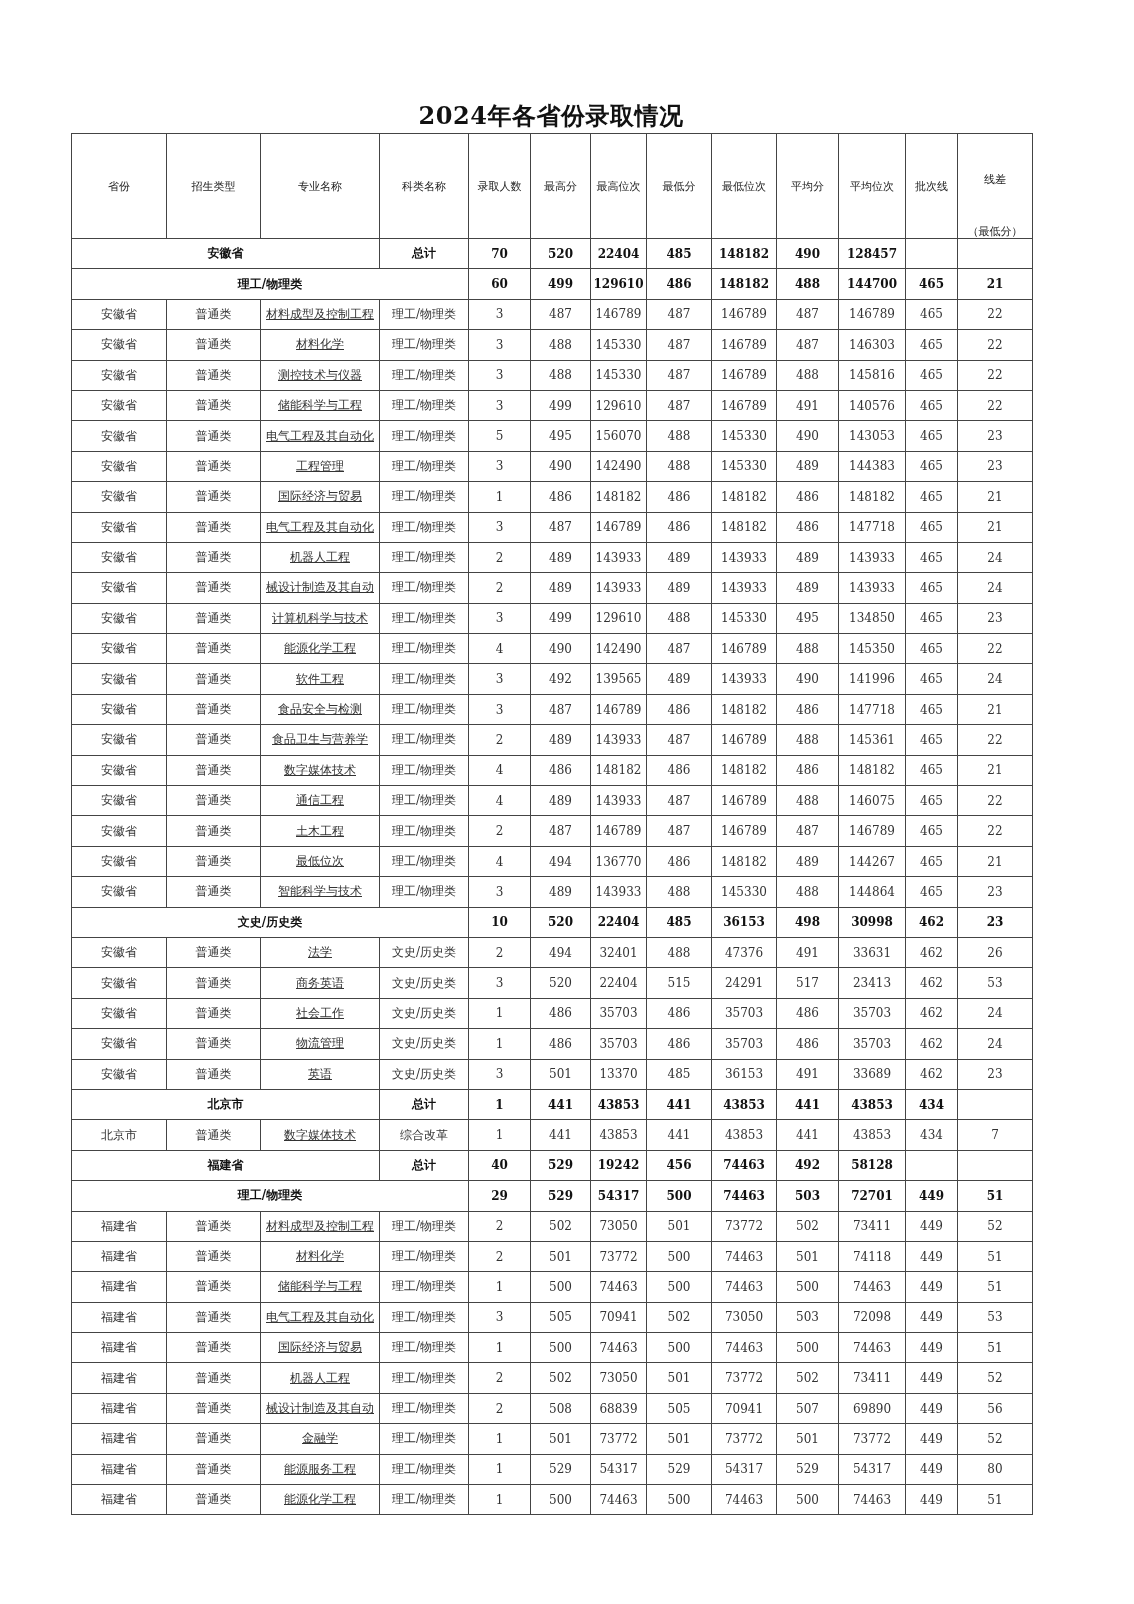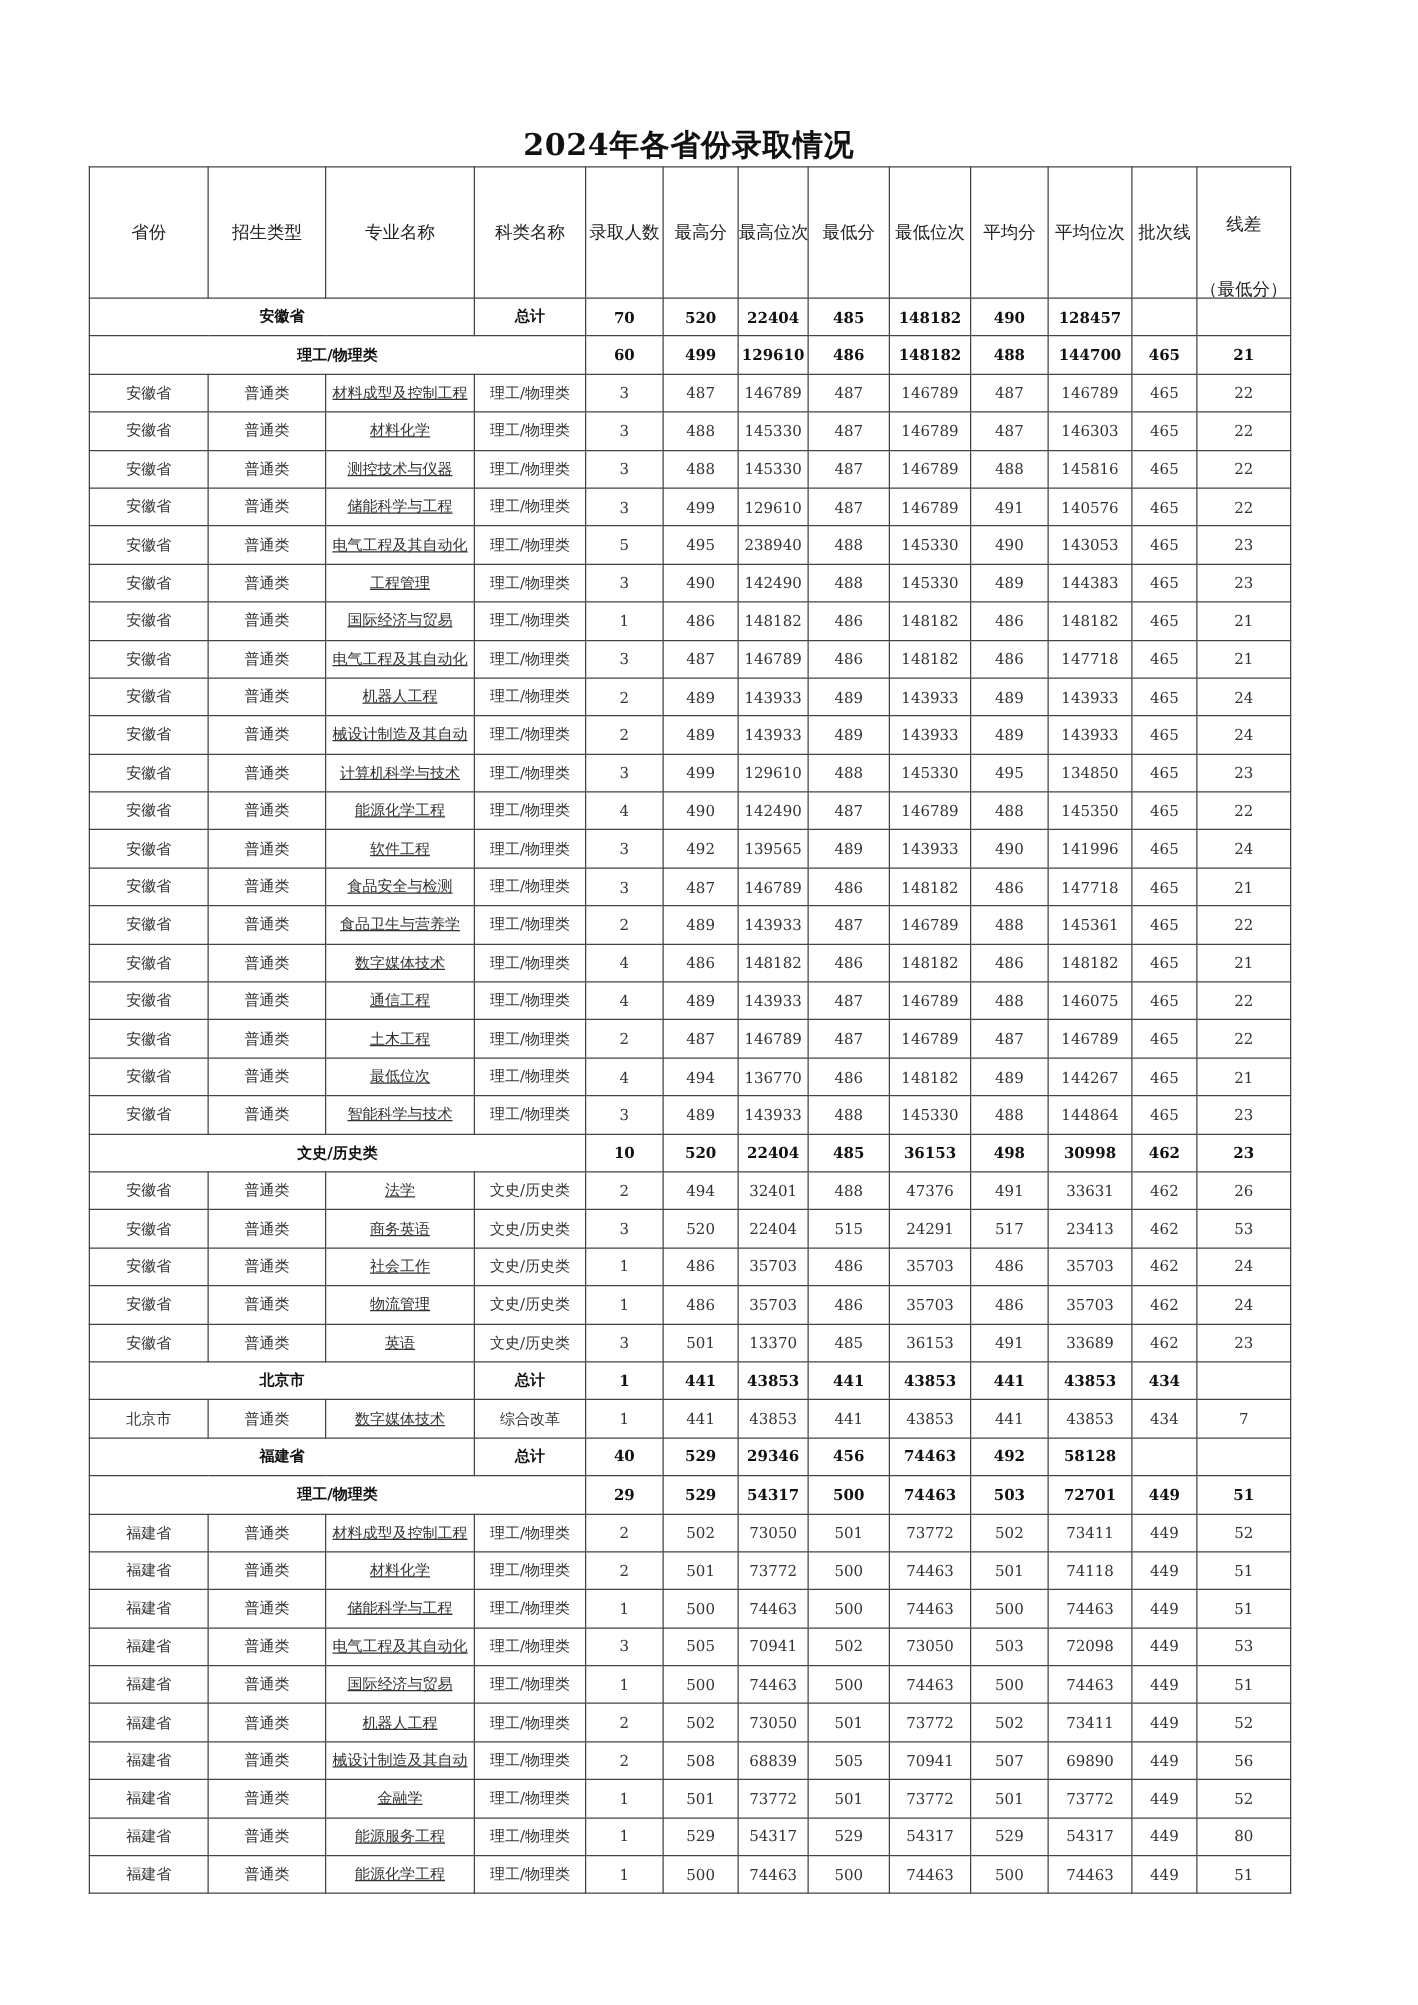--- a/index.html
+++ b/index.html
@@ -1,20 +1,20 @@
 <!DOCTYPE html>
 <html><head>
 <meta charset="utf-8">
 <style>
   html, body { margin:0; padding:0; background:#ffffff; }
   body { width:1134px; height:1604px; position:relative; font-family:"DejaVu Serif","Liberation Serif",serif; color:#222; }
   .title { position:absolute; top:100px; left:0; width:1102px; text-align:center; font-size:24px; font-weight:bold; color:#111; letter-spacing:0.5px; }
   table.adm { position:absolute; top:133px; left:71px; border-collapse:collapse; table-layout:fixed; width:961px; }
   table.adm td, table.adm th { border:1px solid #444; text-align:center; vertical-align:middle; padding:0; font-size:12px; height:29.4px; overflow:hidden; white-space:nowrap; color:#333; }
-  table.adm th { font-weight:normal; font-size:14px; height:31px; color:#222; }
+  table.adm th { font-weight:normal; font-size:11px; height:31px; color:#222; }
   table.adm th .sub { display:block; line-height:12px;margin-top:40px; }
   table.adm tr.sum td { font-weight:bold; color:#111; }
   td.major { font-size:12px; letter-spacing:0px;text-decoration:underline; }
 </style>
 </head>
 <body>
 
 <div class="title">2024年各省份录取情况</div>
 
 <table class="adm">
@@ -139,21 +139,21 @@
         <td>465</td>
         <td>22</td>
       </tr>
       <tr>
         <td>安徽省</td>
         <td>普通类</td>
         <td class="major">电气工程及其自动化</td>
         <td>理工/物理类</td>
         <td>5</td>
         <td>495</td>
-        <td>238940</td>
+        <td>156070</td>
         <td>488</td>
         <td>145330</td>
         <td>490</td>
         <td>143053</td>
         <td>465</td>
         <td>23</td>
       </tr>
       <tr>
         <td>安徽省</td>
         <td>普通类</td>
@@ -492,21 +492,21 @@
         <td>441</td>
         <td>43853</td>
         <td>434</td>
         <td>7</td>
       </tr>
       <tr class="sum">
         <td colspan="3">福建省</td>
         <td>总计</td>
         <td>40</td>
         <td>529</td>
-        <td>29346</td>
+        <td>19242</td>
         <td>456</td>
         <td>74463</td>
         <td>492</td>
         <td>58128</td>
         <td></td>
         <td></td>
       </tr>
       <tr class="sum">
         <td colspan="4">理工/物理类</td>
         <td>29</td>

